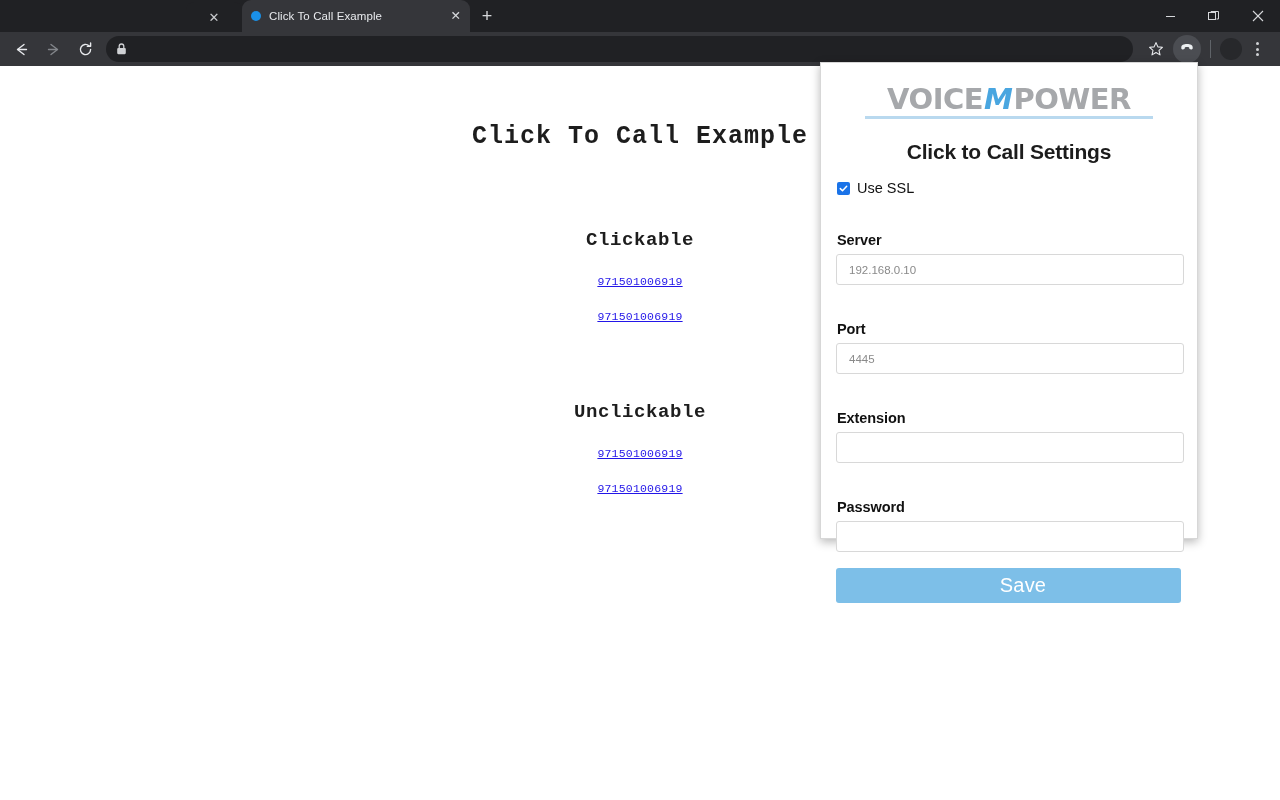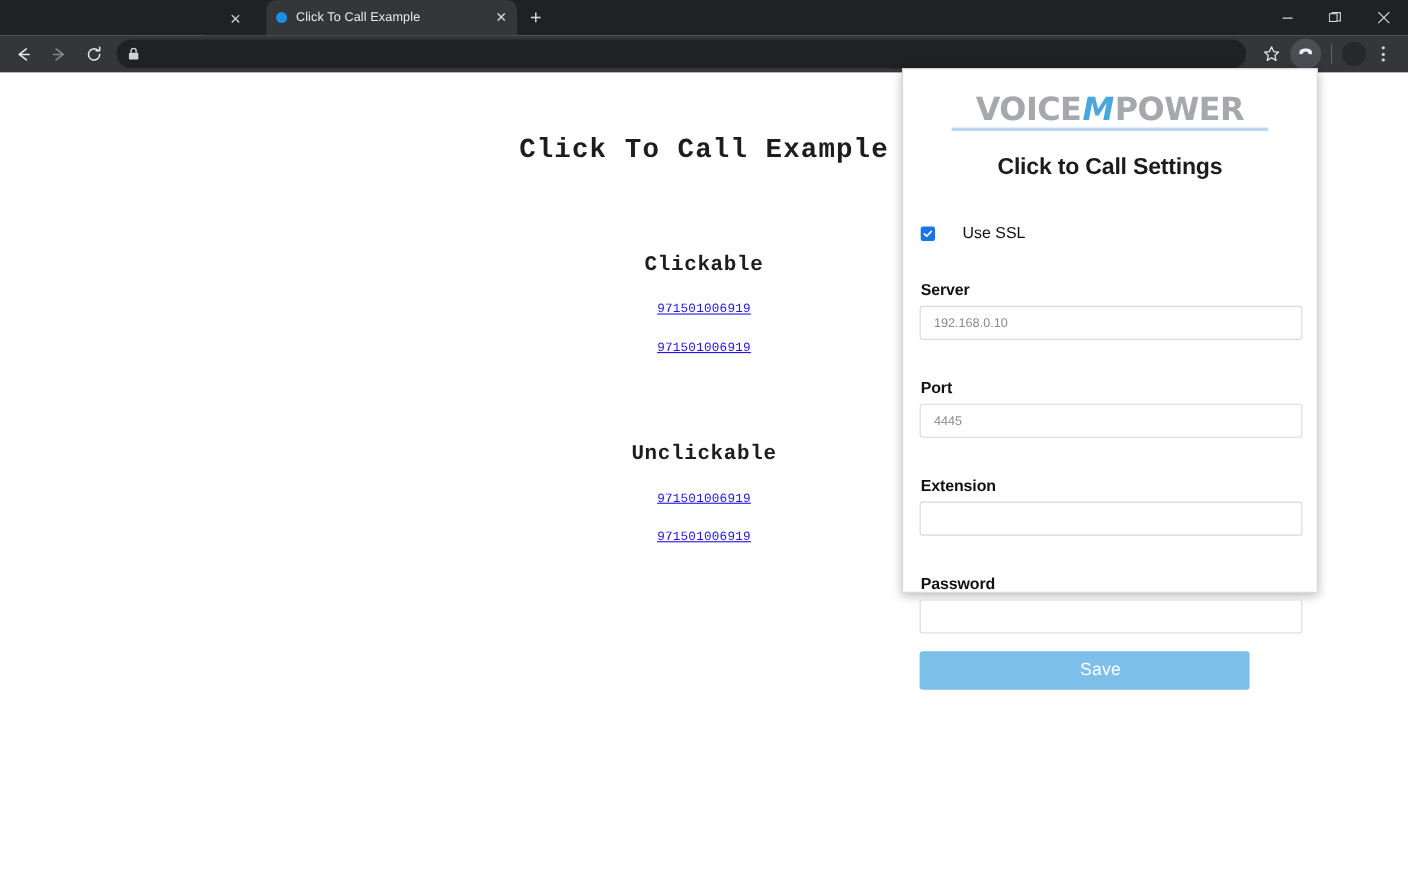--- a/index.html
+++ b/index.html
@@ -127,44 +127,44 @@
     color:#49a6e0; font-style:italic; padding:0 1px;
   }
   .logo-bar {
     width:288px; height:3px; background:#b9d9ef; margin:2px auto 0 auto;
   }
   .popup-title {
     text-align:center; font-size:21px; font-weight:bold;
     color:#1c1c1c; margin-top:21px; letter-spacing:-.2px;
   }
   .ssl-row {
-    display:flex; align-items:center; gap:25px; margin-top:40px; margin-left:1px;
+    display:flex; align-items:center; gap:7px; margin-top:16px; margin-left:1px;
   }
   .cb {
     width:13px; height:13px; border-radius:2px; background:#1a73e8;
     display:flex; align-items:center; justify-content:center; flex:0 0 auto;
   }
   .cb svg { display:block; }
   .ssl-label { font-size:14.5px; color:#111; font-weight:400; }
 
   .field-label {
     font-size:14.5px; color:#111; font-weight:bold; margin-top:36px;
     margin-left:1px; letter-spacing:-.1px;
   }
   .field-input {
     width:348px; height:31px; margin-top:6px;
     border:1px solid #d8d8d8; border-radius:3px; background:#fff;
     display:flex; align-items:center; padding:0 12px;
     font-size:11.5px; color:#8a8a8a;
   }
   .save-btn {
-    width:300px; height:35px; margin-top:16px;
+    width:345px; height:35px; margin-top:16px;
     background:#7dbfe8; border-radius:3px;
     display:flex; align-items:center; justify-content:center;
-    color:#ffffff; font-size:16px; letter-spacing:.2px;padding-left:29px;
+    color:#ffffff; font-size:20px; letter-spacing:.2px;padding-left:29px;
   }
 </style>
 </head>
 <body>
 
 <div id="browser">
 
   <div class="tabstrip">
     <div class="tab-left-pad"></div>
 

